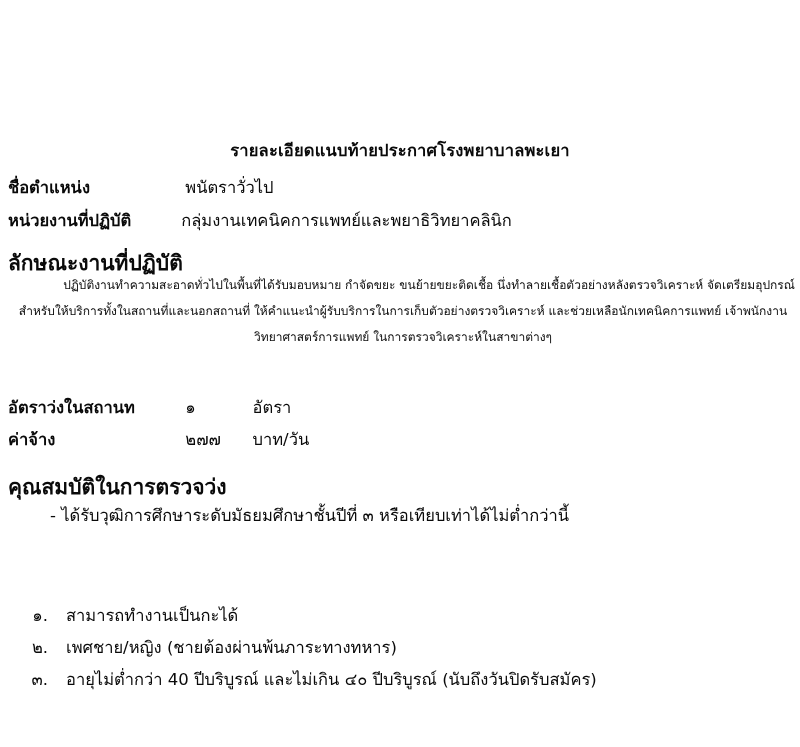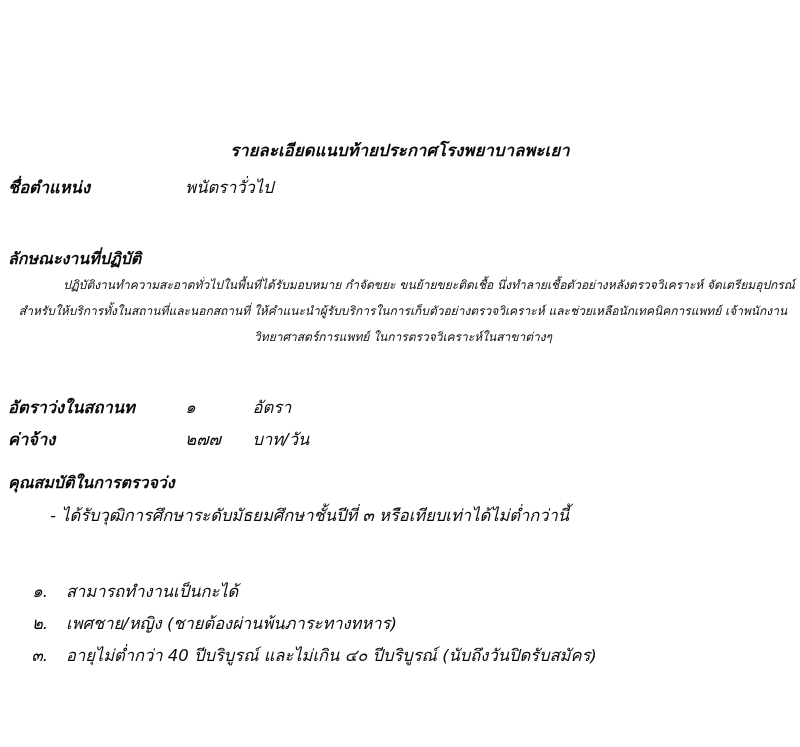--- a/index.html
+++ b/index.html
@@ -13,21 +13,20 @@
     font-family: "DejaVu Sans", sans-serif;
     color: #0a0a0a;
     overflow: hidden;
   }
   .page {
     position: relative;
     width: 800px;
     height: 581px;
     box-sizing: border-box;
     padding: 0;
-    font-style: italic;
   }
   .doc-title {
     text-align: center;
     font-size: 16.5px;
     font-weight: 700;
     letter-spacing: 0.2px;
     margin: 0;
     position: absolute;
     top: 137px;
     left: 0;
@@ -60,21 +59,21 @@
     line-height: 26px;
     text-align: center;
   }
   .para .indent {
     display: inline-block;
     width: 52px;
   }
   .section-head {
     position: absolute;
     left: 8px;
-    font-size: 16px;
+    font-size: 21px;
     font-weight: 700;
     white-space: nowrap;
   }
   .dash-line {
     position: absolute;
     left: 50px;
     font-size: 16.5px;
     font-weight: 400;
     white-space: nowrap;
   }
@@ -90,36 +89,41 @@
     white-space: nowrap;
   }
   .num-item .num {
     display: inline-block;
     width: 40px;
     text-align: right;
     margin-right: 18px;
   }
   .num-item .txt {
     display: inline-block;
+    margin-top: 24px;
   }
   .slot-rate-1 { top: 398px; }
   .slot-rate-2 { top: 430px; }
 </style>
 </head>
 <body>
 
 <div class="page">
 
   <div class="doc-title">รายละเอียดแนบท้ายประกาศโรงพยาบาลพะเยา</div>
 
   <div class="field-row" style="top:178px;">
     <span class="field-label lbl-w-170">ชื่อตำแหน่ง</span>
     <span class="field-value">พนัตราวั่วไป</span>
   </div>
 
+  <div class="field-row" style="top:211px;">
+    <span class="field-label lbl-w-165">หน่วยงานที่ปฏิบัติ</span>
+    <span class="field-value">กลุ่มงานเทคนิคการแพทย์และพยาธิวิทยาคลินิก</span>
+  </div>
 
   <div class="section-head" style="top:246px;">ลักษณะงานที่ปฏิบัติ</div>
 
   <div class="para" style="top:272px;">
     <span class="indent"></span><span>ปฏิบัติงานทำความสะอาดทั่วไปในพื้นที่ได้รับมอบหมาย กำจัดขยะ ขนย้ายขยะติดเชื้อ นึ่งทำลายเชื้อตัวอย่างหลังตรวจวิเคราะห์ จัดเตรียมอุปกรณ์สำหรับให้บริการทั้งในสถานที่และนอกสถานที่ ให้คำแนะนำผู้รับบริการในการเก็บตัวอย่างตรวจวิเคราะห์ และช่วยเหลือนักเทคนิคการแพทย์ เจ้าพนักงานวิทยาศาสตร์การแพทย์ ในการตรวจวิเคราะห์ในสาขาต่างๆ</span>
   </div>
 
   <div class="field-row slot-rate-1">
     <span class="field-label lbl-w-170">อัตราว่งในสถานท</span>
     <span class="field-value" style="display:inline-block;width:62px;">๑</span>

